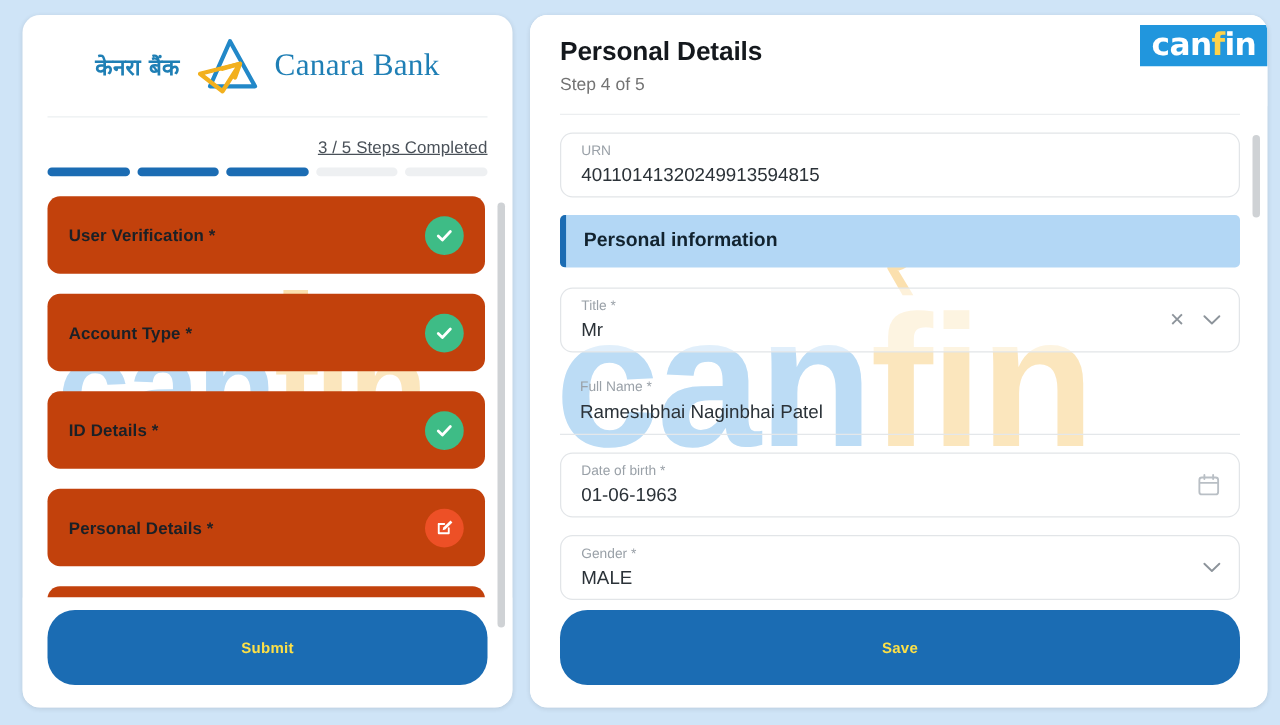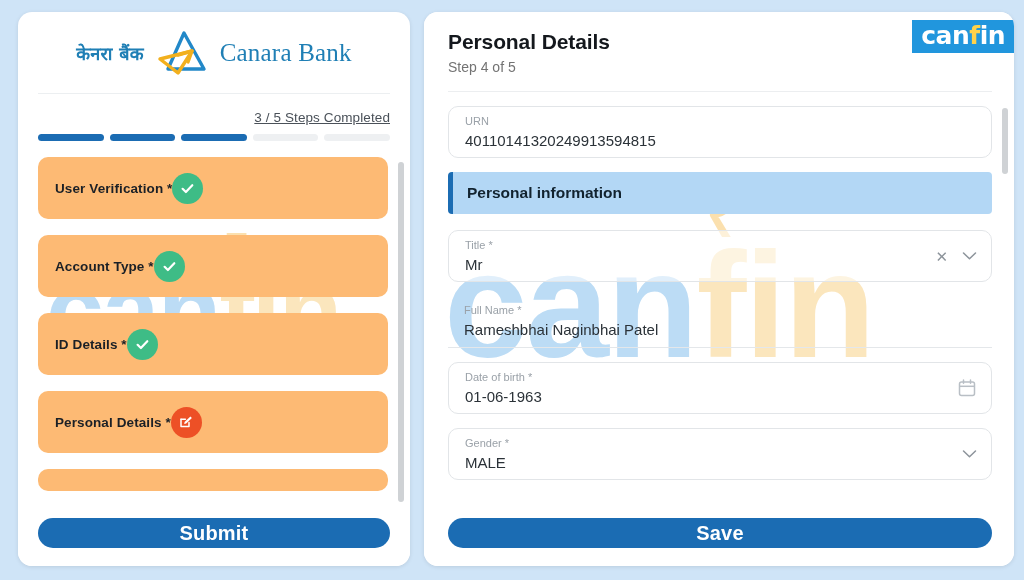--- a/index.html
+++ b/index.html
@@ -89,23 +89,23 @@
   .steps-scroll {
     flex: 1;
     overflow: hidden;
     position: relative;
     padding: 10px 22px 0 20px;
     z-index: 2;
   }
   .step-card {
     position: relative;
     height: 62px;
-    background: #fdba74;
+    background: #c2410c;
     border-radius: 10px;
-    display: flex; align-items: center; justify-content: flex-start;
+    display: flex; align-items: center; justify-content: space-between;
     padding: 0 17px;
     margin-bottom: 16px;
     z-index: 2;
   }
   .step-card.ghost { height: 22px; margin-bottom: 0; }
   .step-label {
     font-size: 13.5px; font-weight: 700; color: #1b2026;
     letter-spacing: .1px;
     position: relative; z-index: 2;
   }
@@ -125,24 +125,24 @@
     border-radius: 4px;
     z-index: 5;
   }
 
   .footer {
     padding: 10px 20px 18px 20px;
     background: #fff;
     position: relative; z-index: 3;
   }
   .primary-btn {
-    width: 100%; height: 30px;
-    background: #1b6cb3; color: #ffffff;
+    width: 100%; height: 60px;
+    background: #1b6cb3; color: #fde047;
     border: none; border-radius: 22px;
-    font-size: 20px; font-weight: 700;
+    font-size: 12px; font-weight: 700;
     font-family: "Liberation Sans", sans-serif;
     cursor: pointer; letter-spacing: .2px;
   }
 
   
   .rp-head {
     padding: 18px 22px 10px 24px;
     position: relative; z-index: 3;
     background: #fff;
   }

